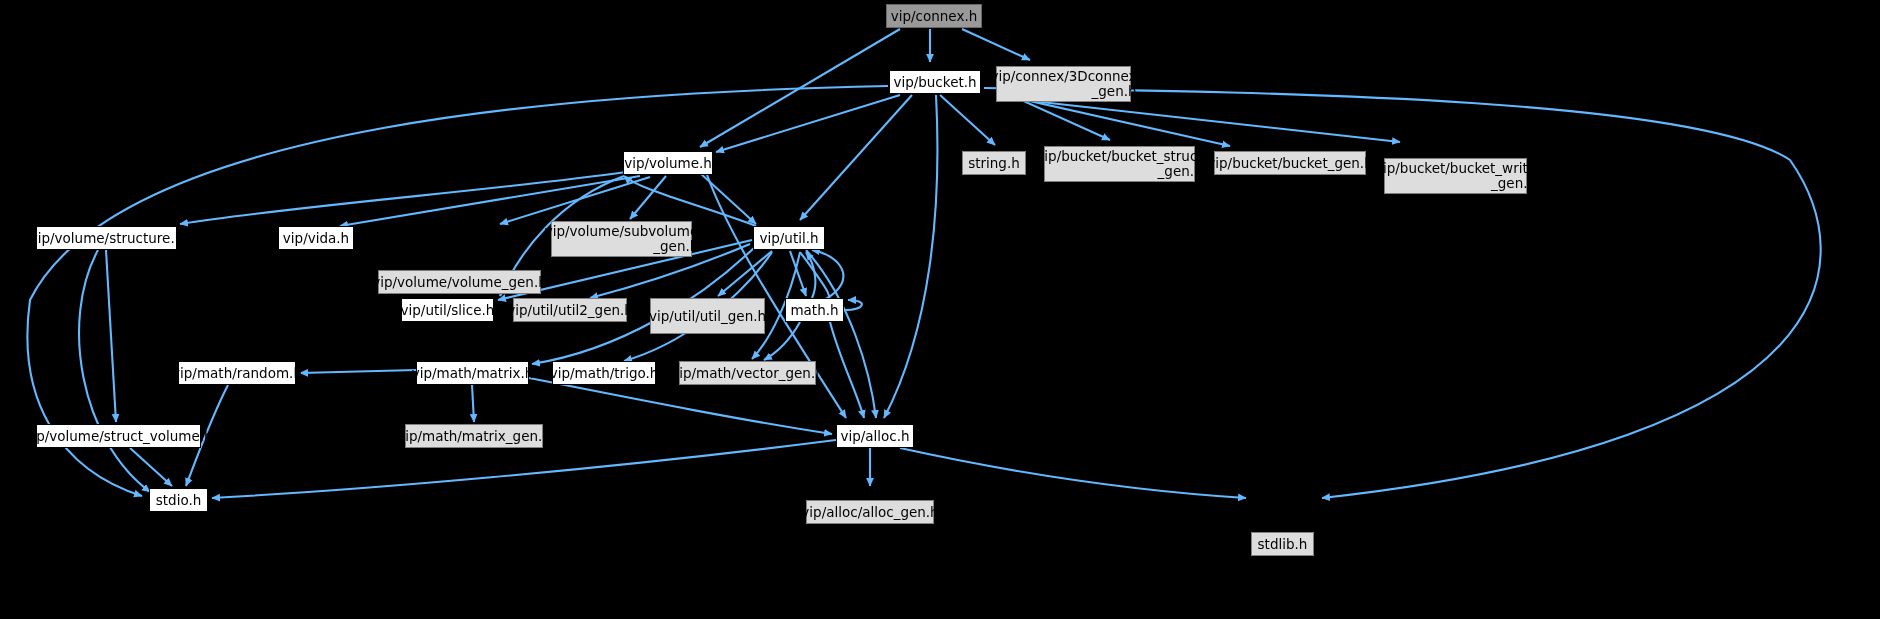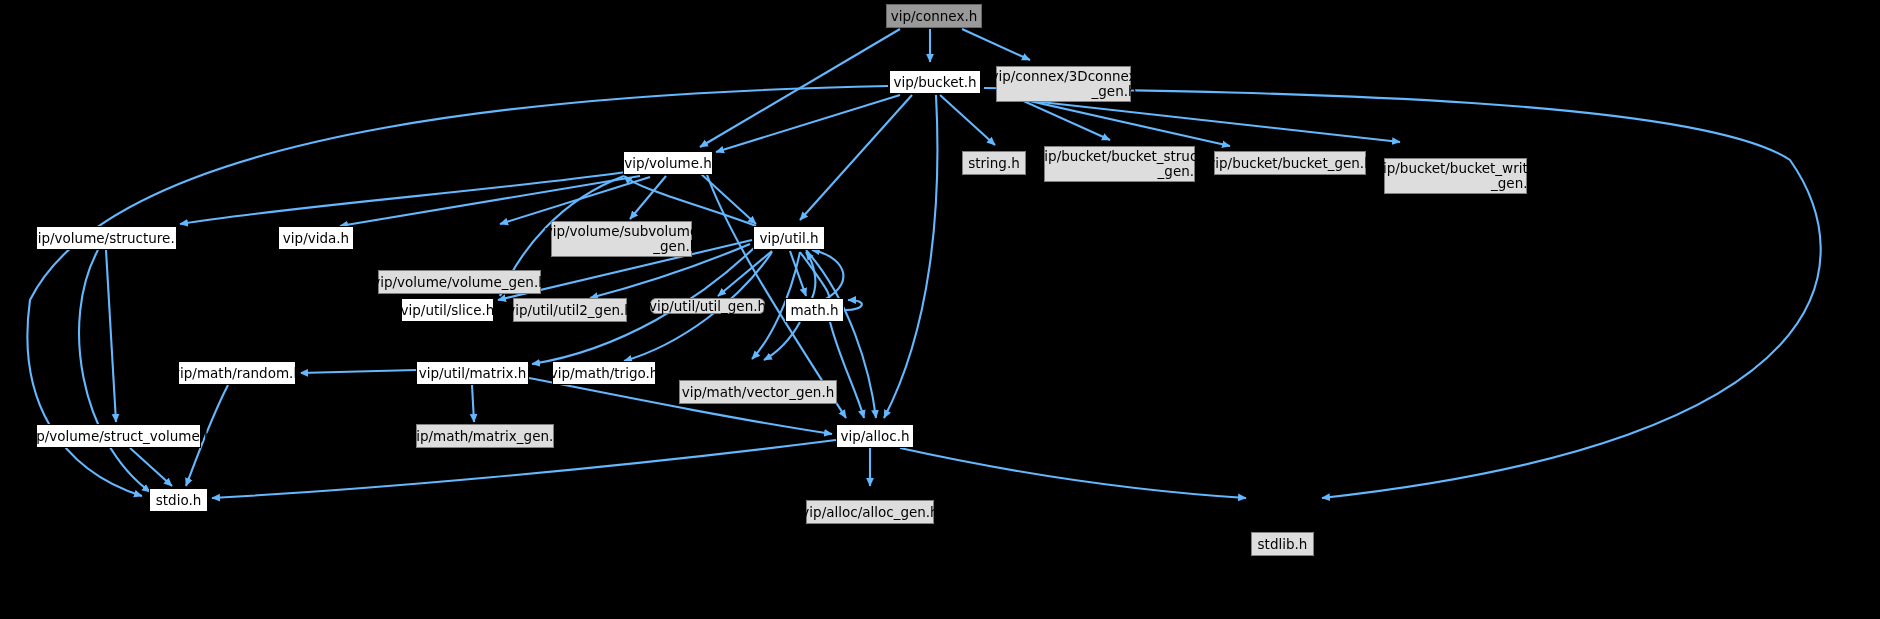--- a/index.html
+++ b/index.html
@@ -98,26 +98,26 @@
       <div class="node grey" style="left: 1384px; top: 146px; width: 143px; height: 36px; margin-top: 12px;">vip/bucket/bucket_write
 _gen.h</div>
       <div class="node white" style="left: 36px; top: 226px; width: 141px; height: 24px;">vip/volume/structure.h</div>
       <div class="node white" style="left: 278px; top: 226px; width: 76px; height: 24px;">vip/vida.h</div>
       <div class="node grey" style="left: 378px; top: 226px; width: 163px; height: 24px; margin-top: 44px;">vip/volume/volume_gen.h</div>
       <div class="node grey" style="left: 551px; top: 221px; width: 141px; height: 36px;">vip/volume/subvolume
 _gen.h</div>
       <div class="node white" style="left: 753px; top: 226px; width: 72px; height: 24px;">vip/util.h</div>
       <div class="node white" style="left: 401px; top: 298px; width: 93px; height: 24px;">vip/util/slice.h</div>
       <div class="node grey" style="left: 513px; top: 298px; width: 114px; height: 24px;">vip/util/util2_gen.h</div>
-      <div class="node grey" style="left: 650px; top: 298px; width: 115px; height: 16px; border-radius: 6px;">vip/util/util_gen.h</div>
+      <div class="node grey" style="left: 650px; top: 298px; width: 115px; height: 36px;">vip/util/util_gen.h</div>
       <div class="node white" style="left: 785px; top: 298px; width: 59px; height: 24px;">math.h</div>
       <div class="node white" style="left: 178px; top: 361px; width: 118px; height: 24px;">vip/math/random.h</div>
-      <div class="node white" style="left: 416px; top: 361px; width: 113px; height: 24px;">vip/util/matrix.h</div>
+      <div class="node white" style="left: 416px; top: 361px; width: 113px; height: 24px;">vip/math/matrix.h</div>
       <div class="node white" style="left: 552px; top: 361px; width: 104px; height: 24px;">vip/math/trigo.h</div>
-      <div class="node grey" style="left: 679px; top: 380px; width: 158px; height: 24px;">vip/math/vector_gen.h</div>
+      <div class="node grey" style="left: 679px; top: 361px; width: 137px; height: 24px;">vip/math/vector_gen.h</div>
       <div class="node white" style="left: 36px; top: 424px; width: 165px; height: 24px;">vip/volume/struct_volume.h</div>
-      <div class="node grey" style="left: 405px; top: 424px; width: 138px; height: 24px; margin-left: 11px;">vip/math/matrix_gen.h</div>
+      <div class="node grey" style="left: 405px; top: 424px; width: 138px; height: 24px;">vip/math/matrix_gen.h</div>
       <div class="node white" style="left: 836px; top: 424px; width: 78px; height: 24px;">vip/alloc.h</div>
       <div class="node white" style="left: 149px; top: 488px; width: 59px; height: 24px;">stdio.h</div>
       <div class="node grey" style="left: 806px; top: 500px; width: 128px; height: 24px;">vip/alloc/alloc_gen.h</div>
       <div class="node grey" style="left: 1251px; top: 488px; width: 63px; height: 24px; margin-top: 44px;">stdlib.h</div>
     </div>
 </div>
 
 </body></html>

